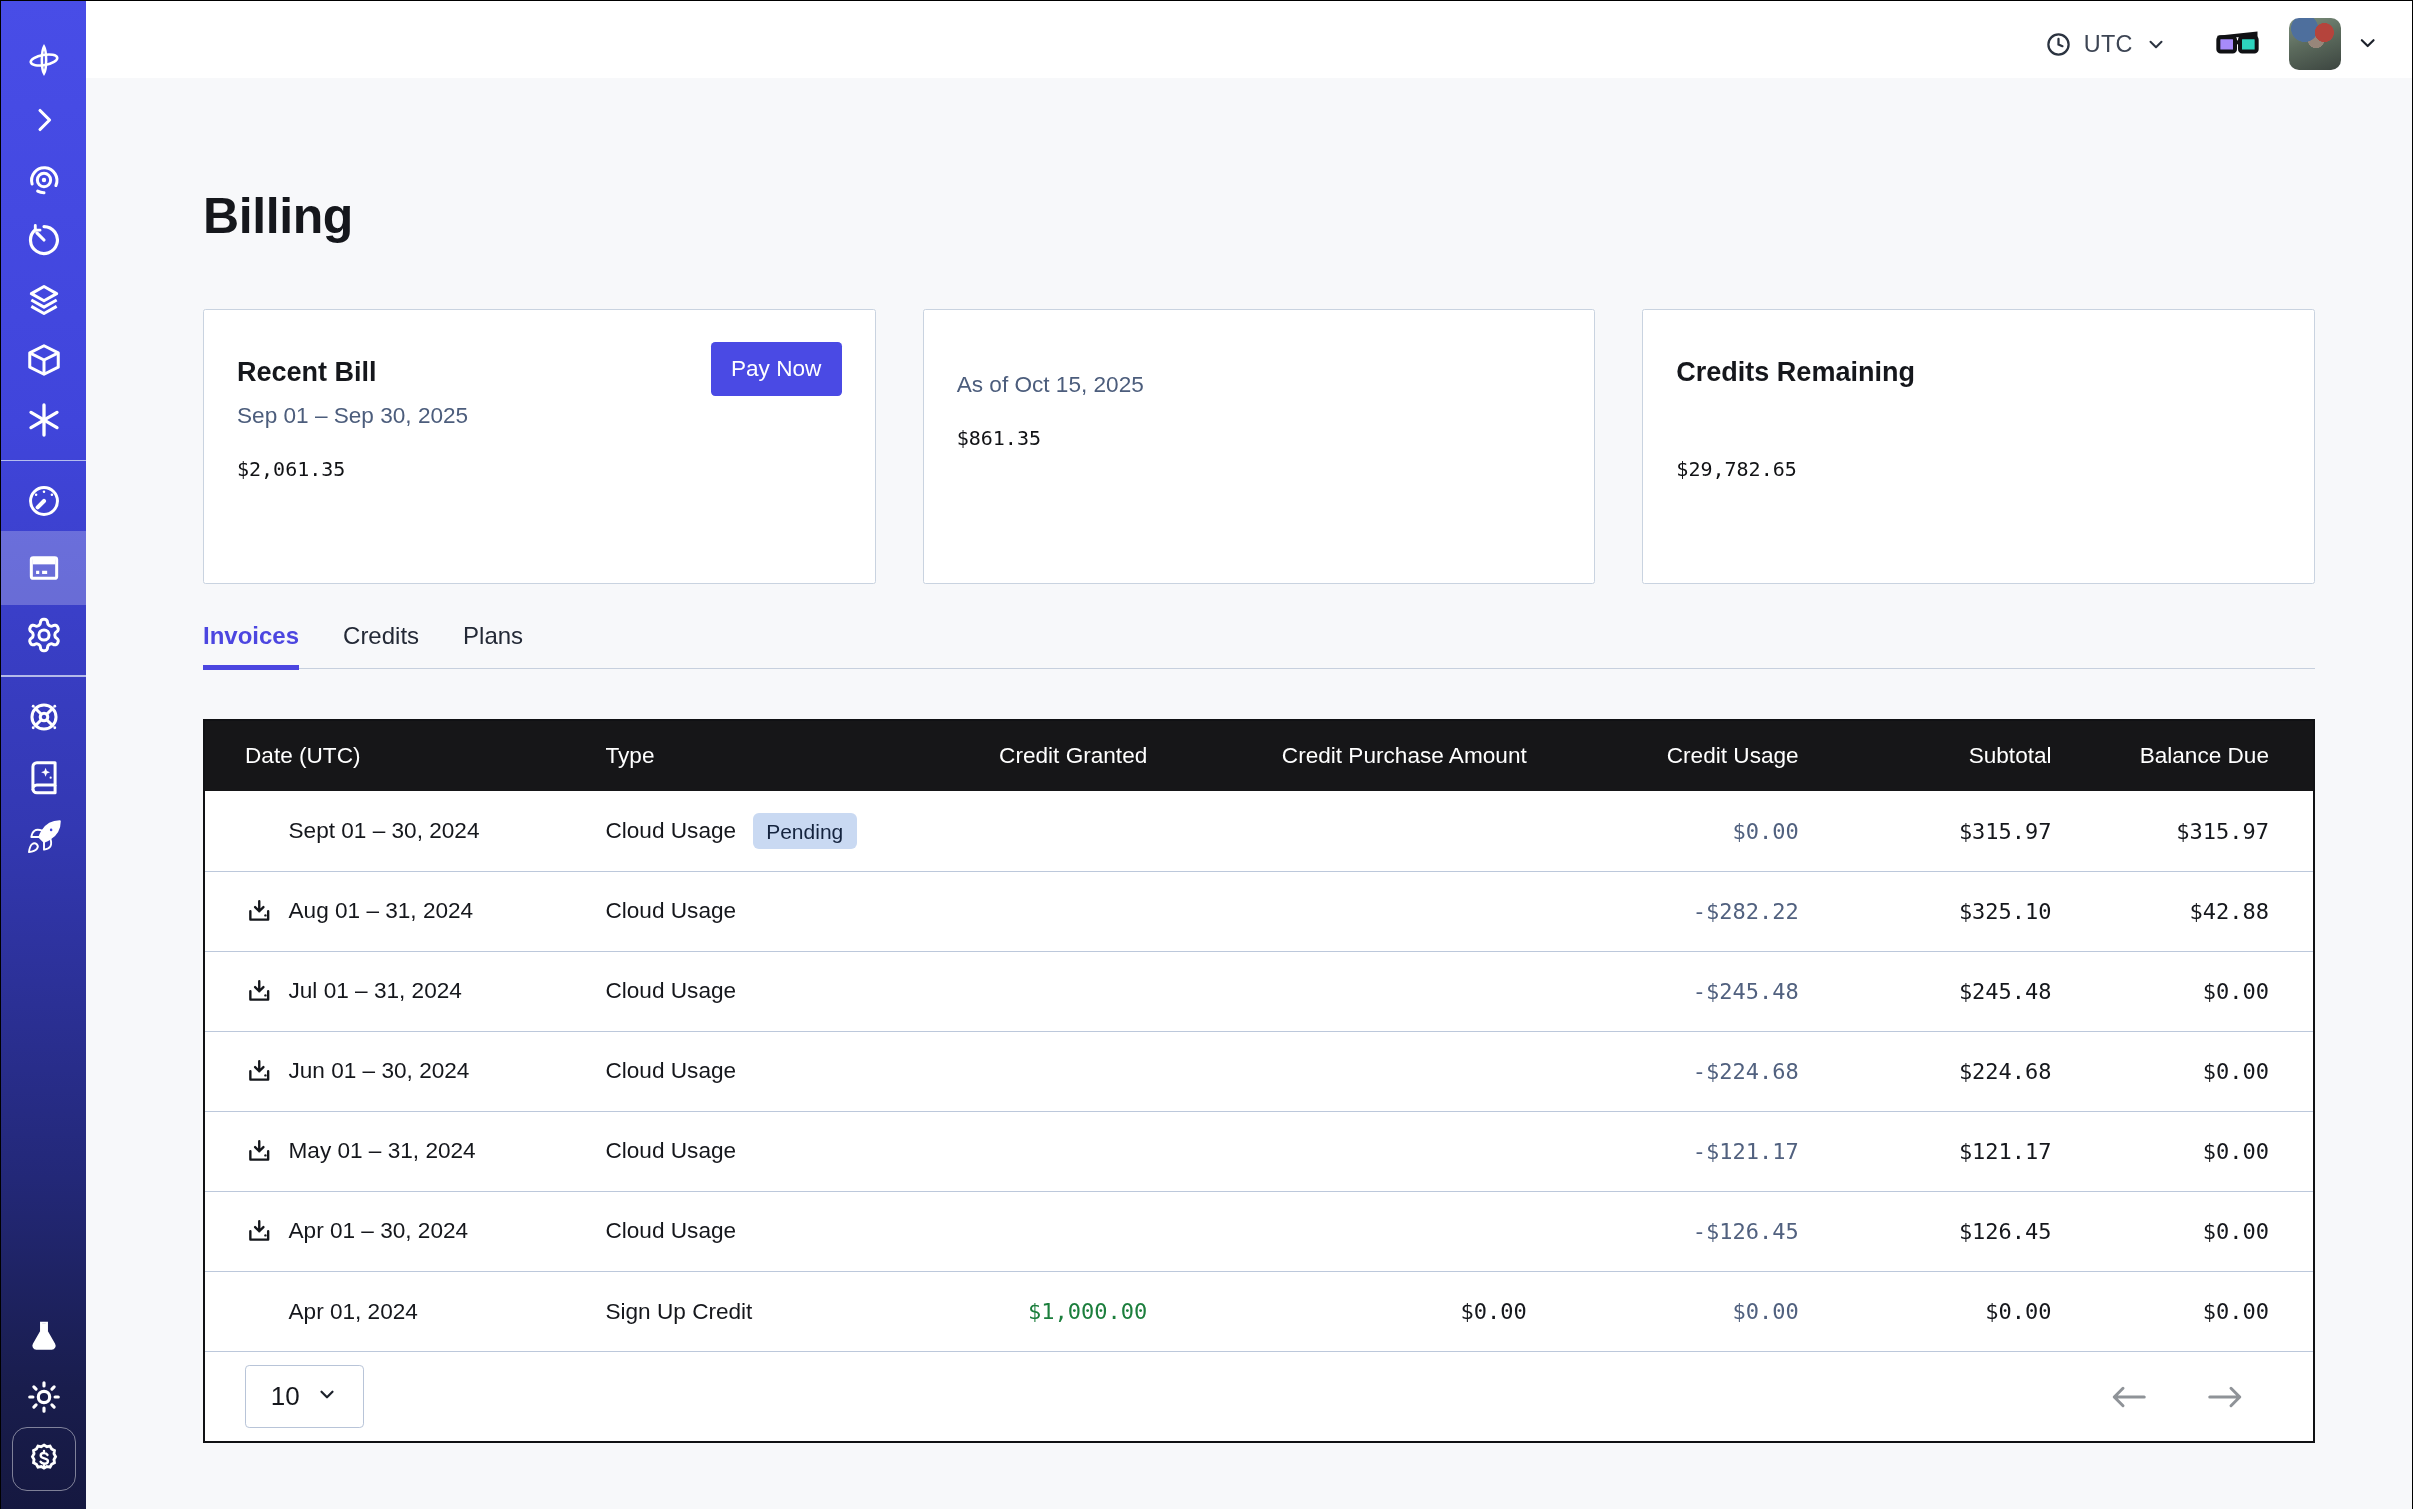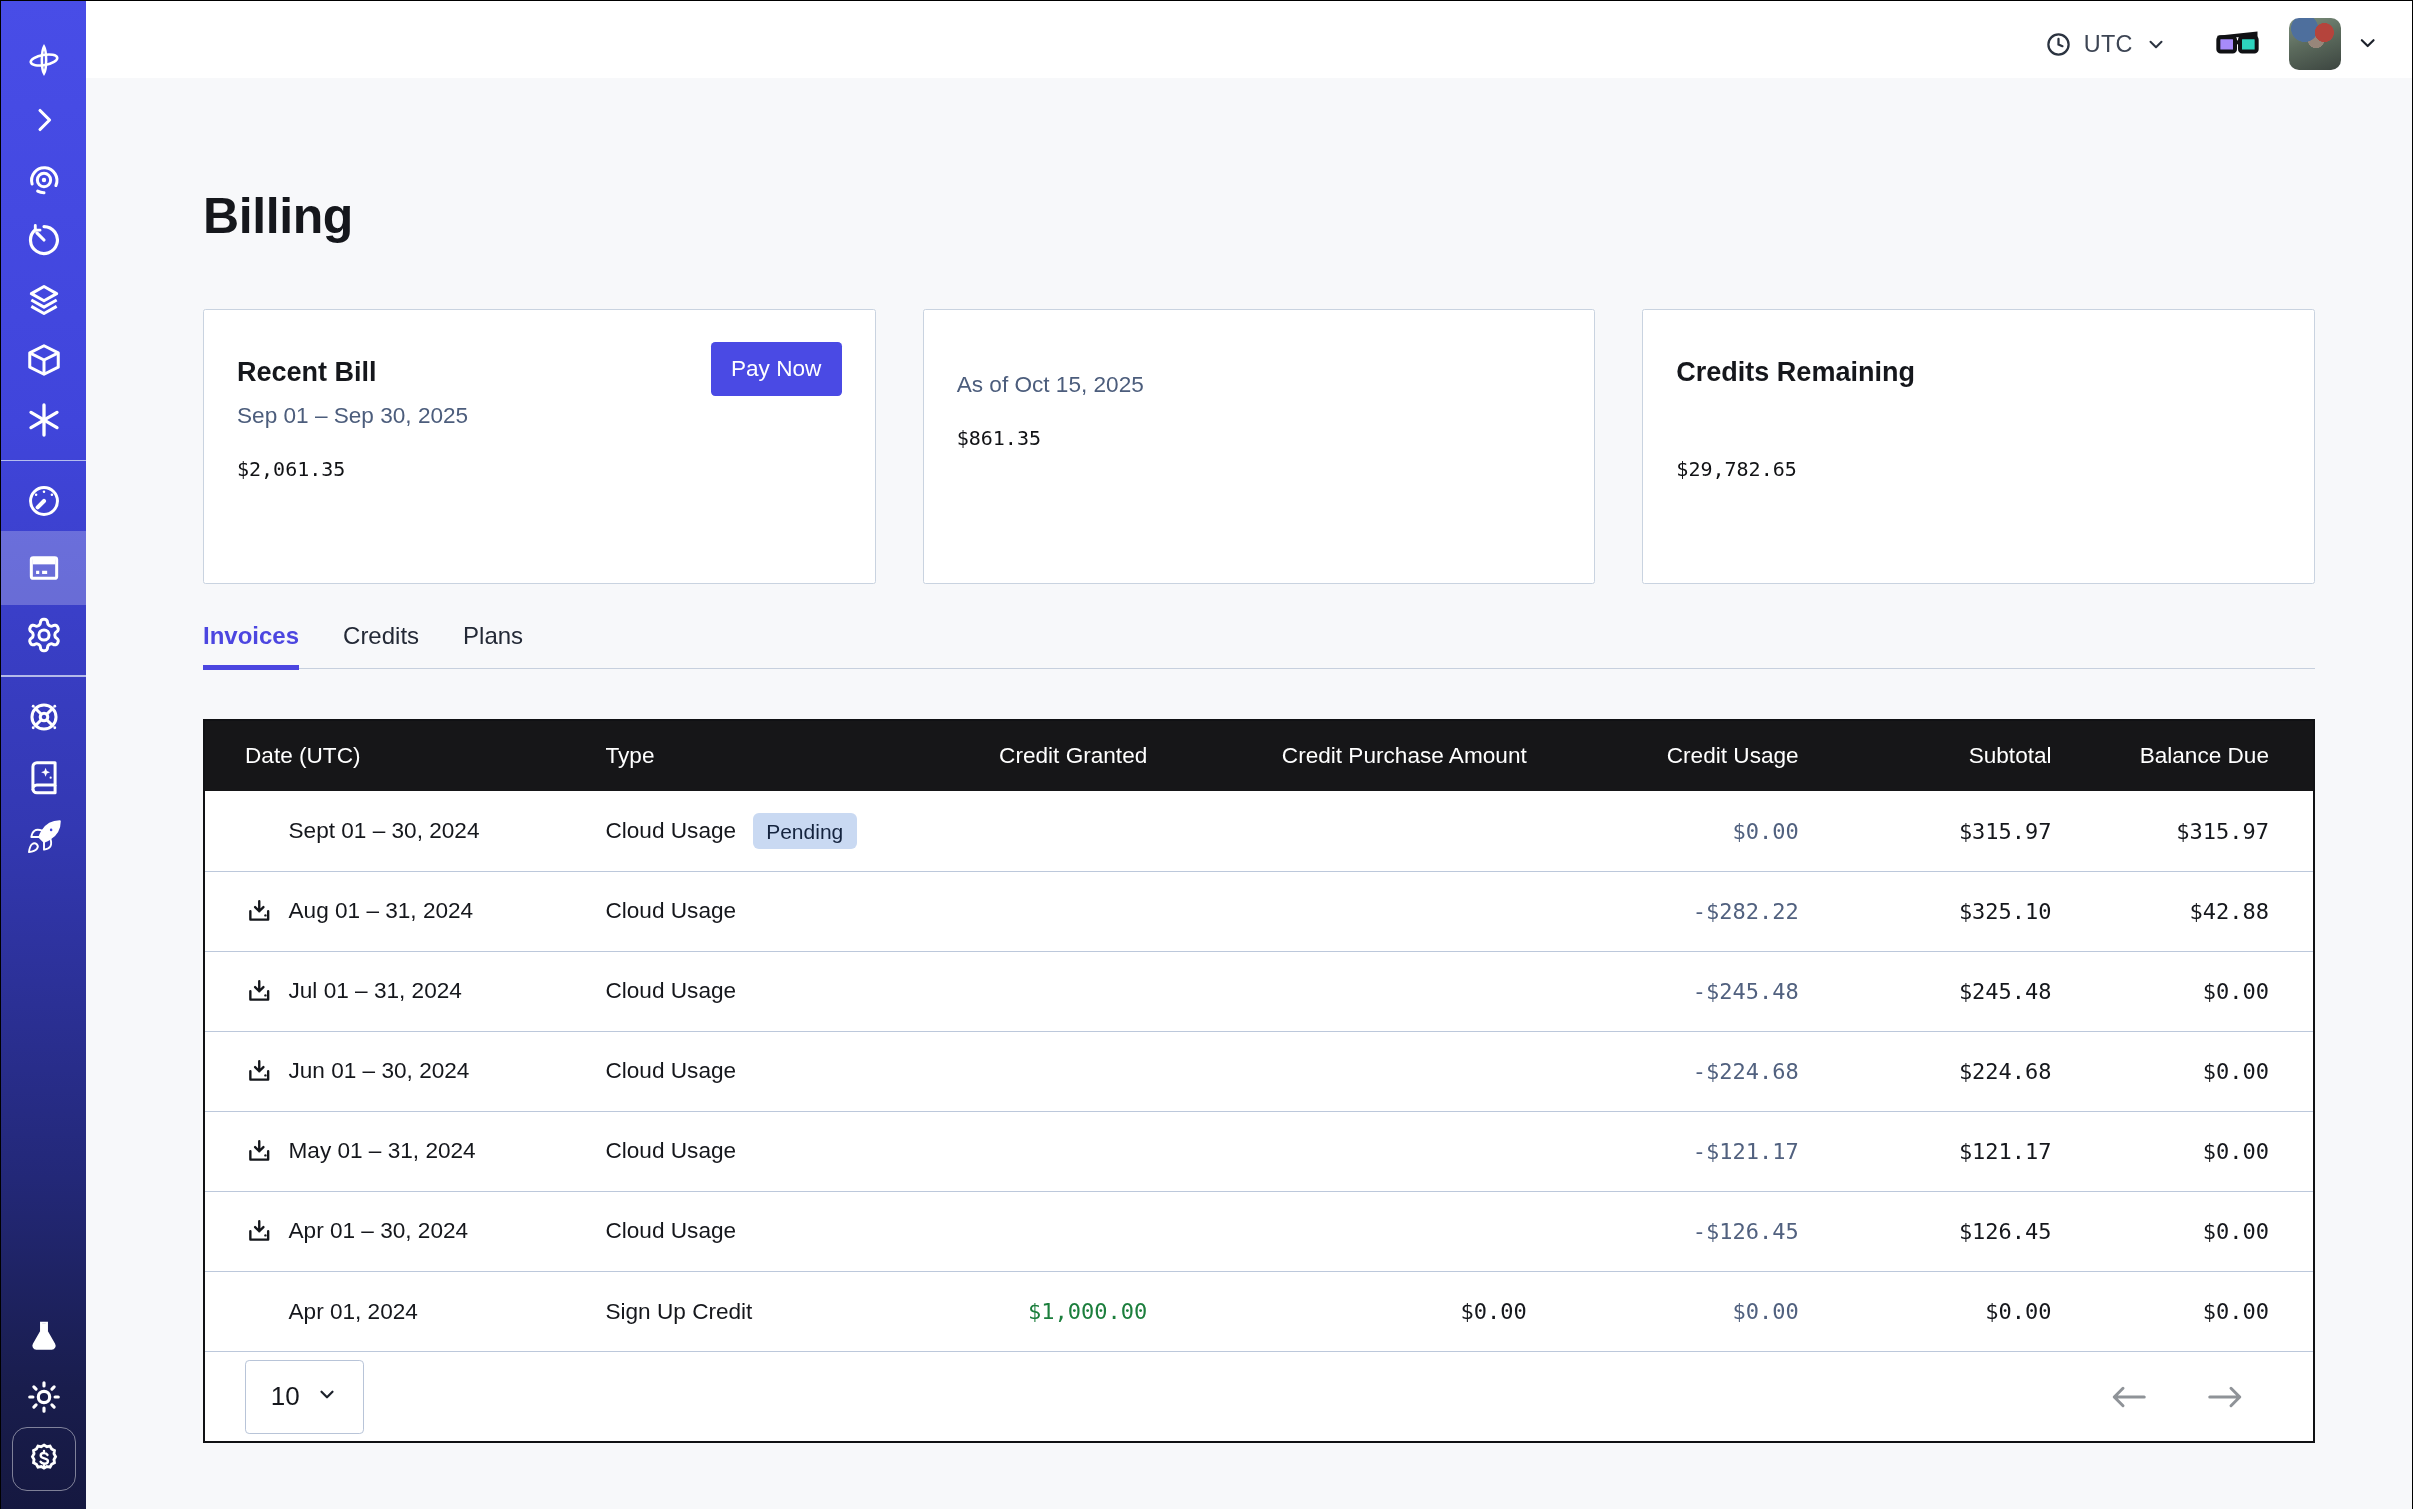--- a/index.html
+++ b/index.html
@@ -138,21 +138,21 @@
   .grant-val { color: #1b7e3c; }
 
   
   .tfoot {
     height: 90px; border-top: 1.7px solid #bcc8db;
     display: flex; align-items: center; justify-content: space-between;
     padding: 0 65px 0 40px;
   }
   .pagesize {
     display: flex; align-items: center; justify-content: center; gap: 16.7px;
-    width: 119px; height: 74px; border: 1.7px solid #b8c4d8; border-radius: 4.2px;
+    width: 119px; height: 63px; border: 1.7px solid #b8c4d8; border-radius: 4.2px;
     background: #fff; cursor: pointer; font-size: 26px; color: #15171c;
   }
   .pager { display: flex; align-items: center; gap: 54px; }
   .pager-btn { cursor: pointer; color: #8f9398; display: inline-flex; }
   .pager-btn svg { width: 44px; height: 30px; }
 </style>
 </head>
 <body>
 
 <div id="frame">

